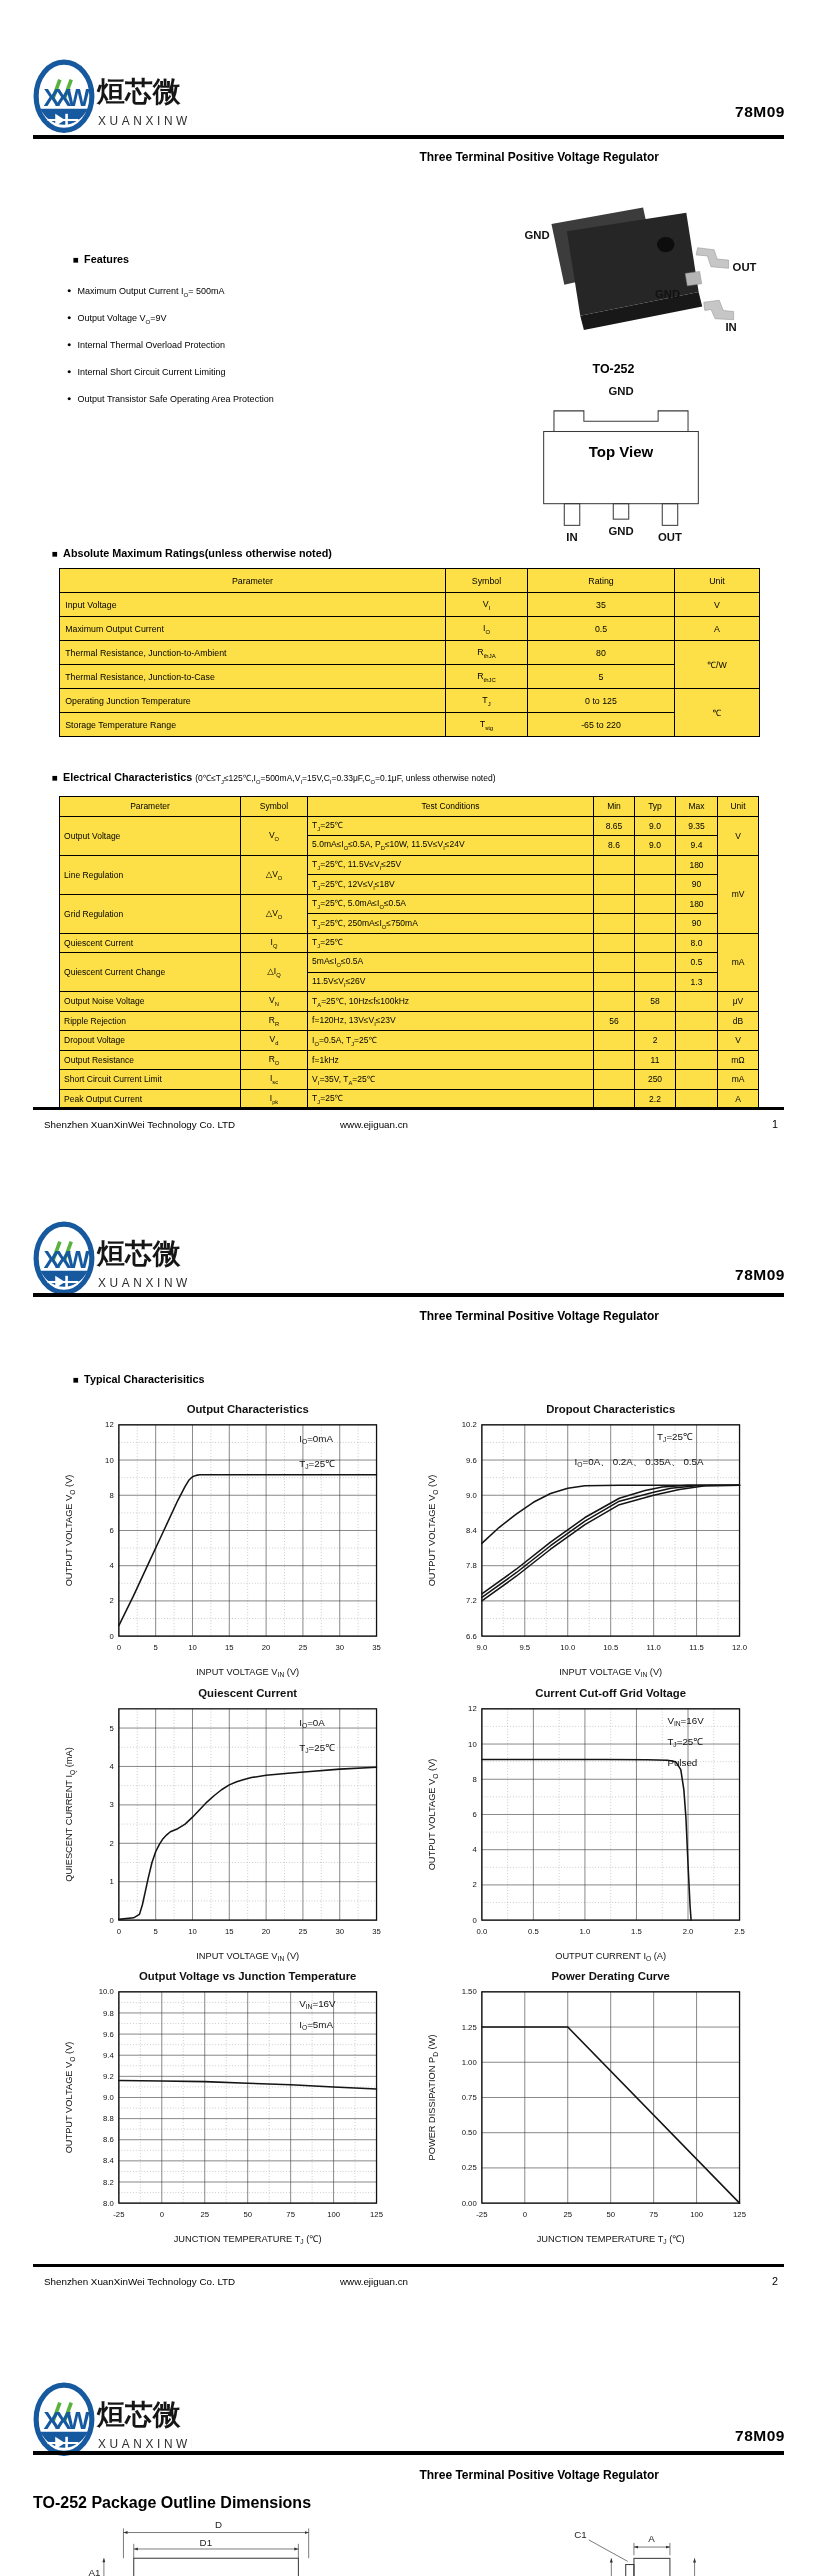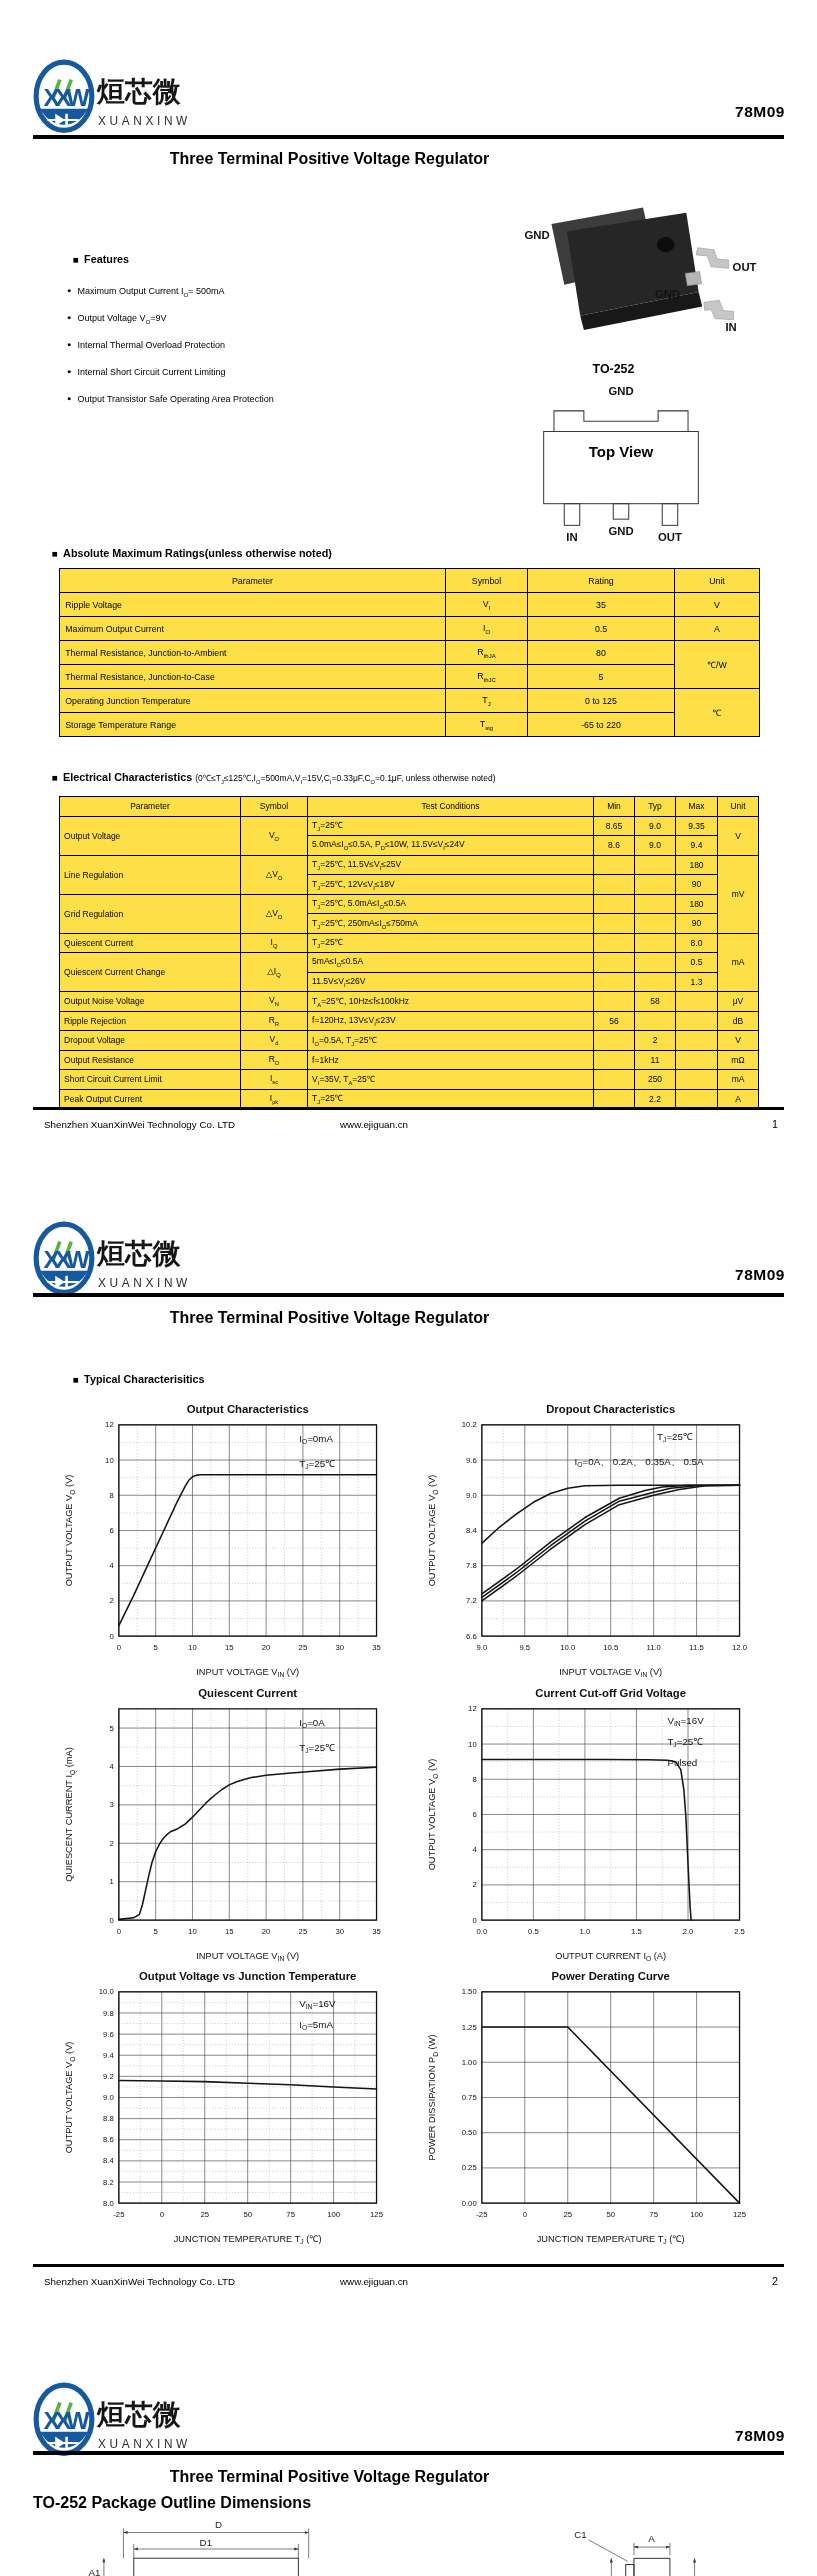--- a/index.html
+++ b/index.html
@@ -3,21 +3,21 @@
 <meta charset="utf-8">
 <style>
   html,body{margin:0;padding:0;}
   body{width:818px;height:3470px;position:relative;background:#fff;color:#000;
        font-family:"Liberation Sans",sans-serif;}
   .page{position:absolute;left:0;width:818px;height:1157px;background:#fff;overflow:hidden;}
   .abs{position:absolute;}
   .rule{position:absolute;left:33px;width:751px;height:3.6px;background:#000;}
   .frule{position:absolute;left:33px;width:751px;height:3.1px;background:#000;}
   .part{position:absolute;right:33px;font-size:15.5px;font-weight:bold;letter-spacing:0.5px;}
-  .doctitle{position:absolute;left:0;width:659px;text-align:center;font-size:16px;font-weight:bold;}
+  .doctitle{position:absolute;left:0;width:659px;text-align:right;font-size:12px;font-weight:bold;}
   .sechead{position:absolute;font-size:10.8px;font-weight:bold;}
   .sechead .mk{font-size:9.8px;margin-right:5.2px;}
   .cond{font-weight:normal;font-size:8.5px;}
   .feat{position:absolute;font-size:9px;}
   .feat .bu{font-size:7.2px;margin-right:6.2px;vertical-align:1px;}
   .cap{position:absolute;font-size:12.4px;font-weight:bold;text-align:center;}
   .ftxt{position:absolute;font-size:9.8px;}
   .fpg{position:absolute;font-size:10.8px;right:40px;}
   sub{font-size:0.68em;}
   table{border-collapse:collapse;background:#fde047;}
@@ -106,21 +106,21 @@
         <col style="width:85px">
       </colgroup>
     <tbody>
         <tr>
       <th>Parameter</th>
       <th>Symbol</th>
       <th>Rating</th>
       <th>Unit</th>
     </tr>
     <tr>
-      <td class="pl">Ripple Voltage</td>
+      <td class="pl">Input Voltage</td>
       <td>V<sub>I</sub></td>
       <td>35</td>
       <td>V</td>
     </tr>
     <tr>
       <td class="pl">Maximum Output Current</td>
       <td>I<sub>O</sub></td>
       <td>0.5</td>
       <td>A</td>
     </tr>

